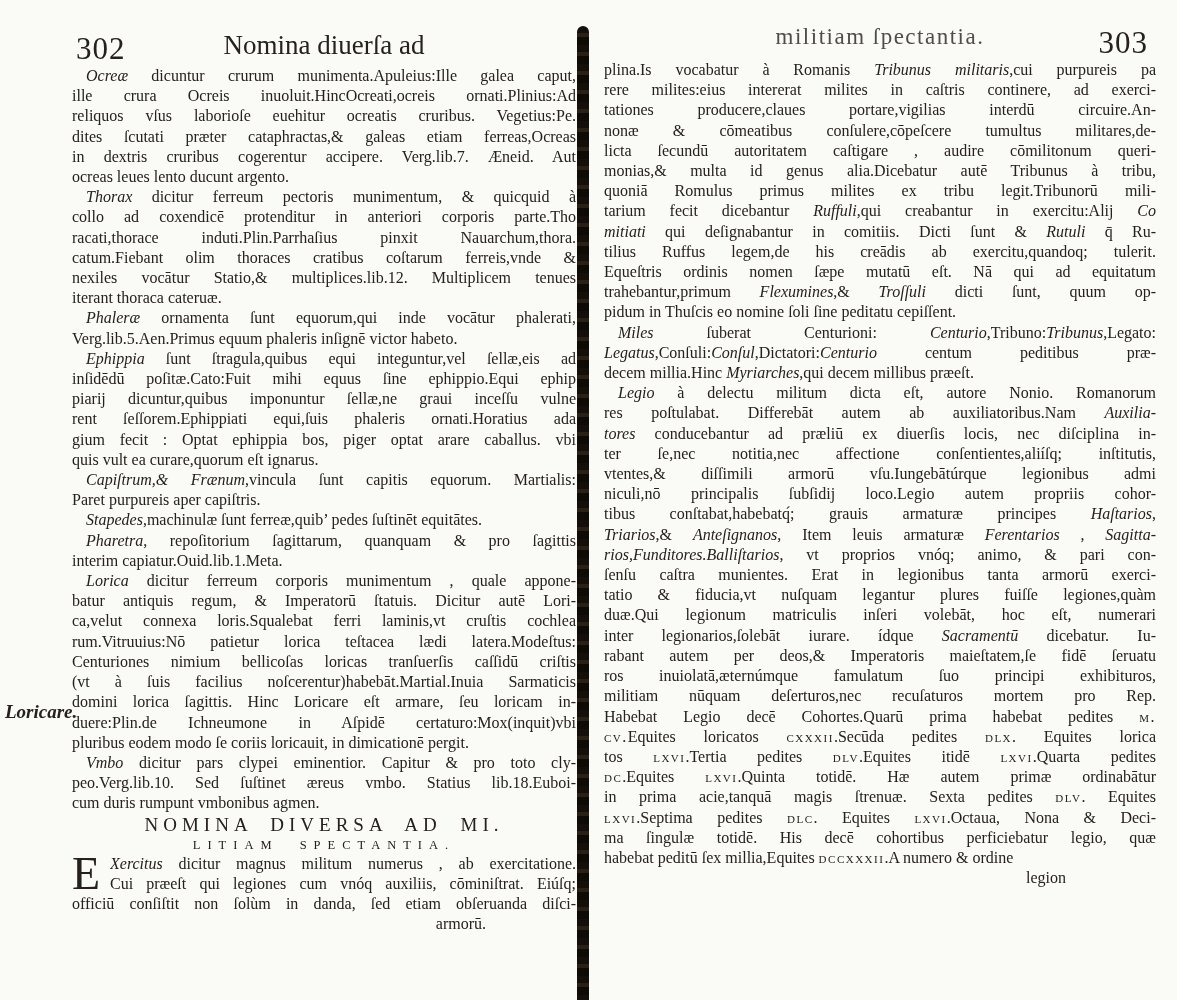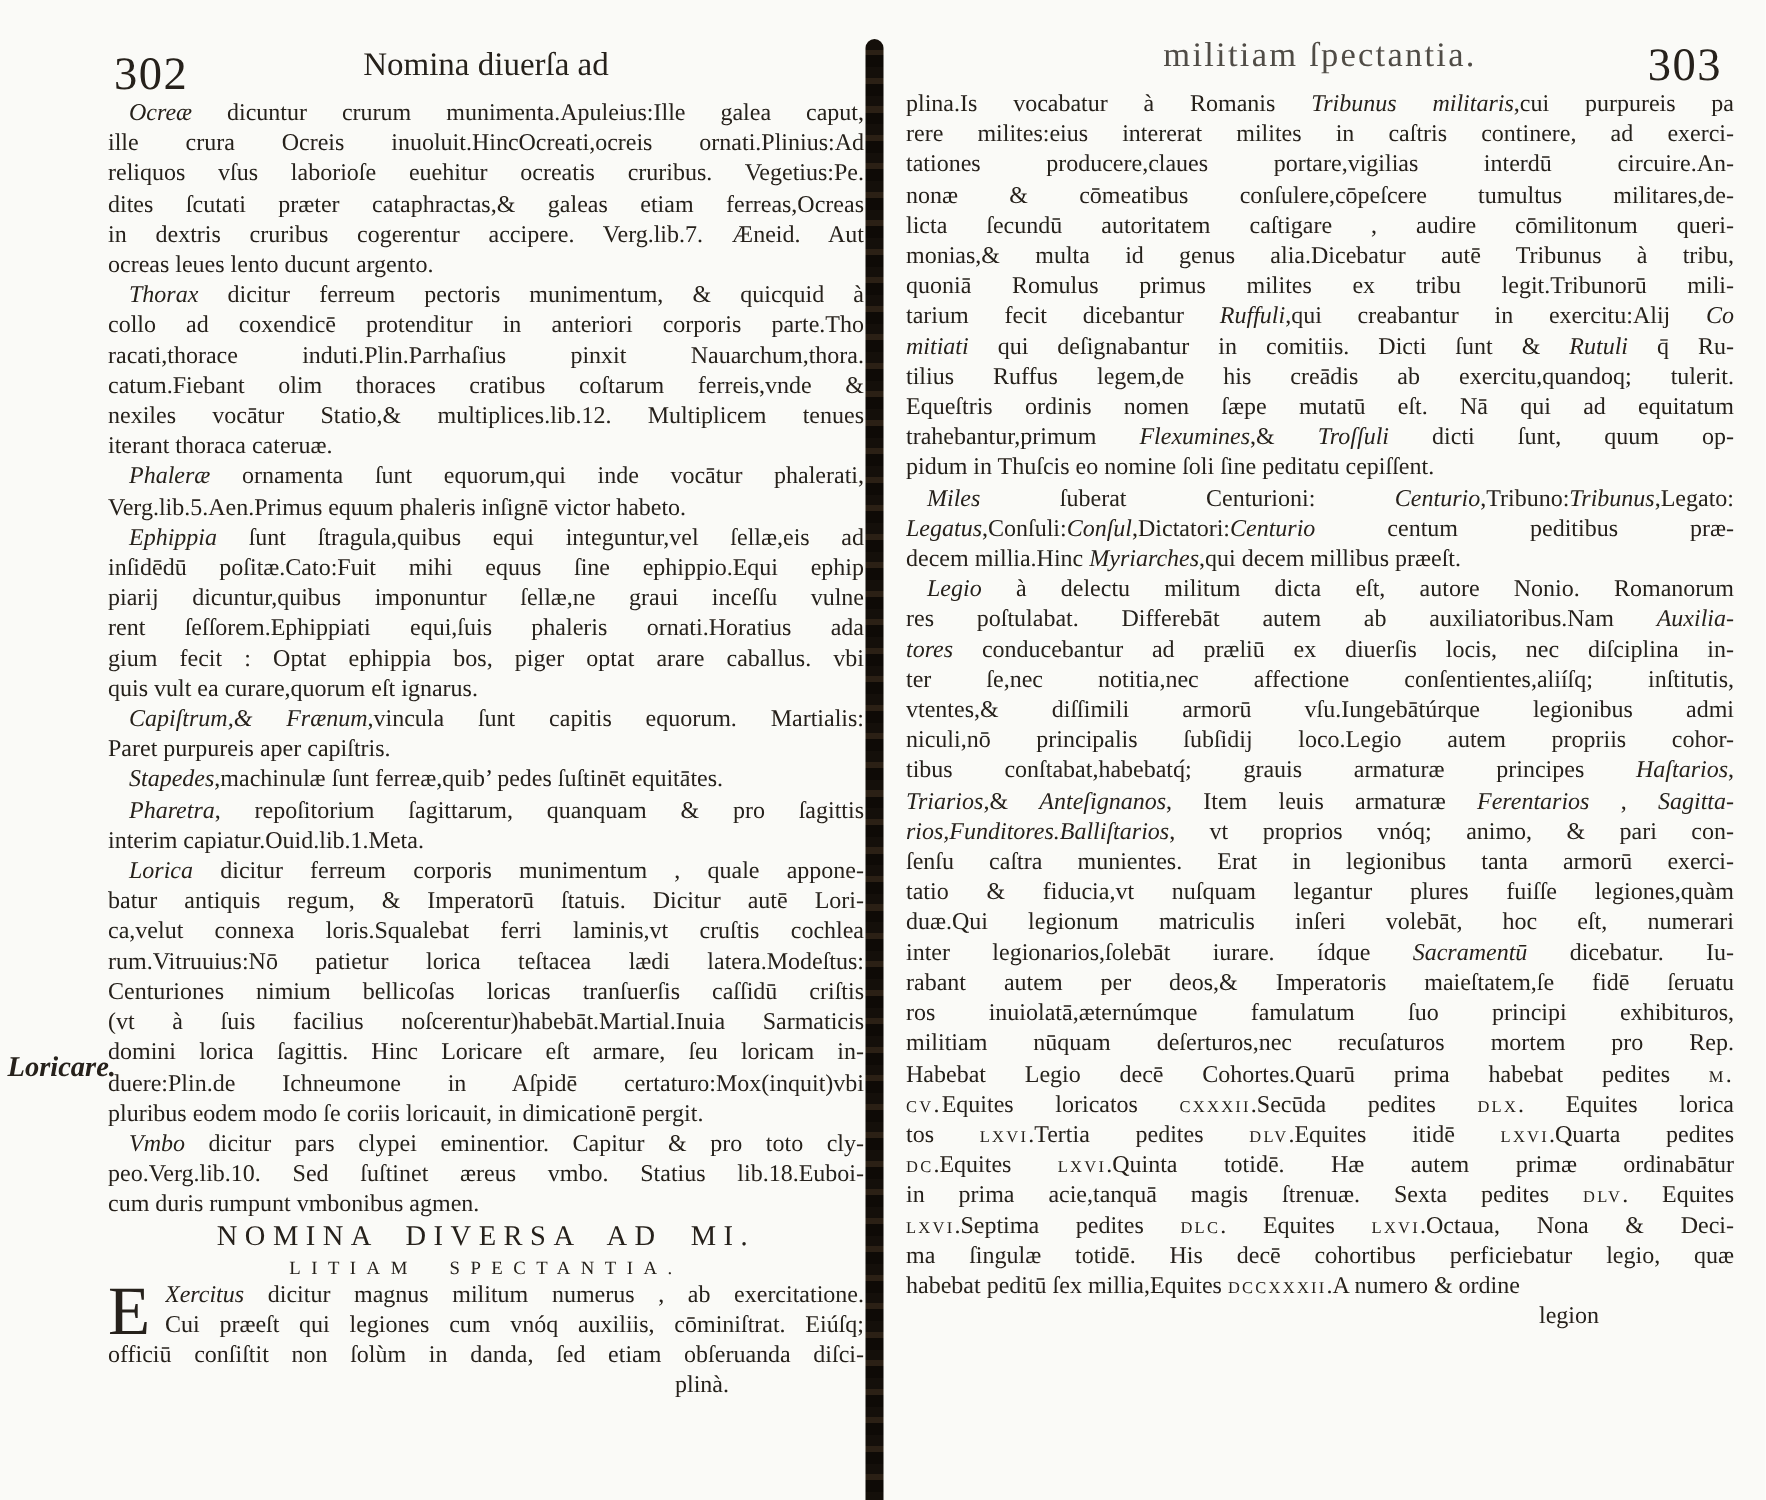--- a/index.html
+++ b/index.html
@@ -7,21 +7,21 @@
   #canvas{position:relative;width:1177px;height:1000px;background:#fafaf7;overflow:hidden;color:#26211b;}
   .gutter{position:absolute;left:577px;top:26px;width:12px;height:974px;border-radius:6px 6px 0 0;
     background:repeating-linear-gradient(180deg,#140f0a 0 7px,#2b2015 7px 11px,#0e0a06 11px 19px);}
   .page{position:absolute;}
   .page.left{left:72px;top:30px;width:504px;}
   .page.right{left:604px;top:24px;width:552px;}
   .pagehead{position:relative;height:36px;}
   .folio{font-size:31px;letter-spacing:1px;}
   .folio-left{position:absolute;left:4px;top:1px;}
   .folio-right{position:absolute;right:8px;top:1px;}
-  .runhead{position:absolute;left:0;right:0;text-align:center;font-size:22px;}
+  .runhead{position:absolute;left:0;right:0;text-align:center;font-size:27px;}
   .page.right .runhead{font-size:23px;letter-spacing:1.5px;opacity:.8;filter:blur(.4px);}
   .textcol{position:relative;}
   .para{margin:0;}
   .para.has-dc{position:relative;}
   .line{font-size:16px;line-height:20.2px;max-height:21px;overflow:hidden;
         text-align:justify;text-align-last:justify;}
   .line.indent{text-indent:14px;}
   .line.last{text-align-last:left;}
   .line.al-right{text-align-last:right;}
   .line.inset{padding-right:90px;box-sizing:border-box;}
@@ -105,21 +105,21 @@
           <div class="line last"><span>NOMINA DIVERSA AD MI.</span></div>
         </div>
         <div class="para heading2">
           <div class="line last"><span>LITIAM SPECTANTIA.</span></div>
         </div>
         <div class="para has-dc">
           <span class="dropcap">E</span>
           <div class="line dc-off"><span class="it">Xercitus</span><span> dicitur magnus militum numerus , ab exercitatione.</span></div>
           <div class="line dc-off"><span>Cui præeſt qui legiones cum vnóq auxiliis, cōminiſtrat. Eiúſq;</span></div>
           <div class="line"><span>officiū conſiſtit non ſolùm in danda, ſed etiam obſeruanda diſci-</span></div>
-          <div class="line last al-right inset"><span>plinà.</span></div>
+          <div class="line last al-right inset"><span>armorū.</span></div>
         </div>
       </div>
   </section>
 
   <aside class="margin-note">Loricare.</aside>
 
   <section class="page right">
     <div class="pagehead">
       <span class="runhead">militiam ſpectantia.</span>
       <span class="folio folio-right">303</span>

